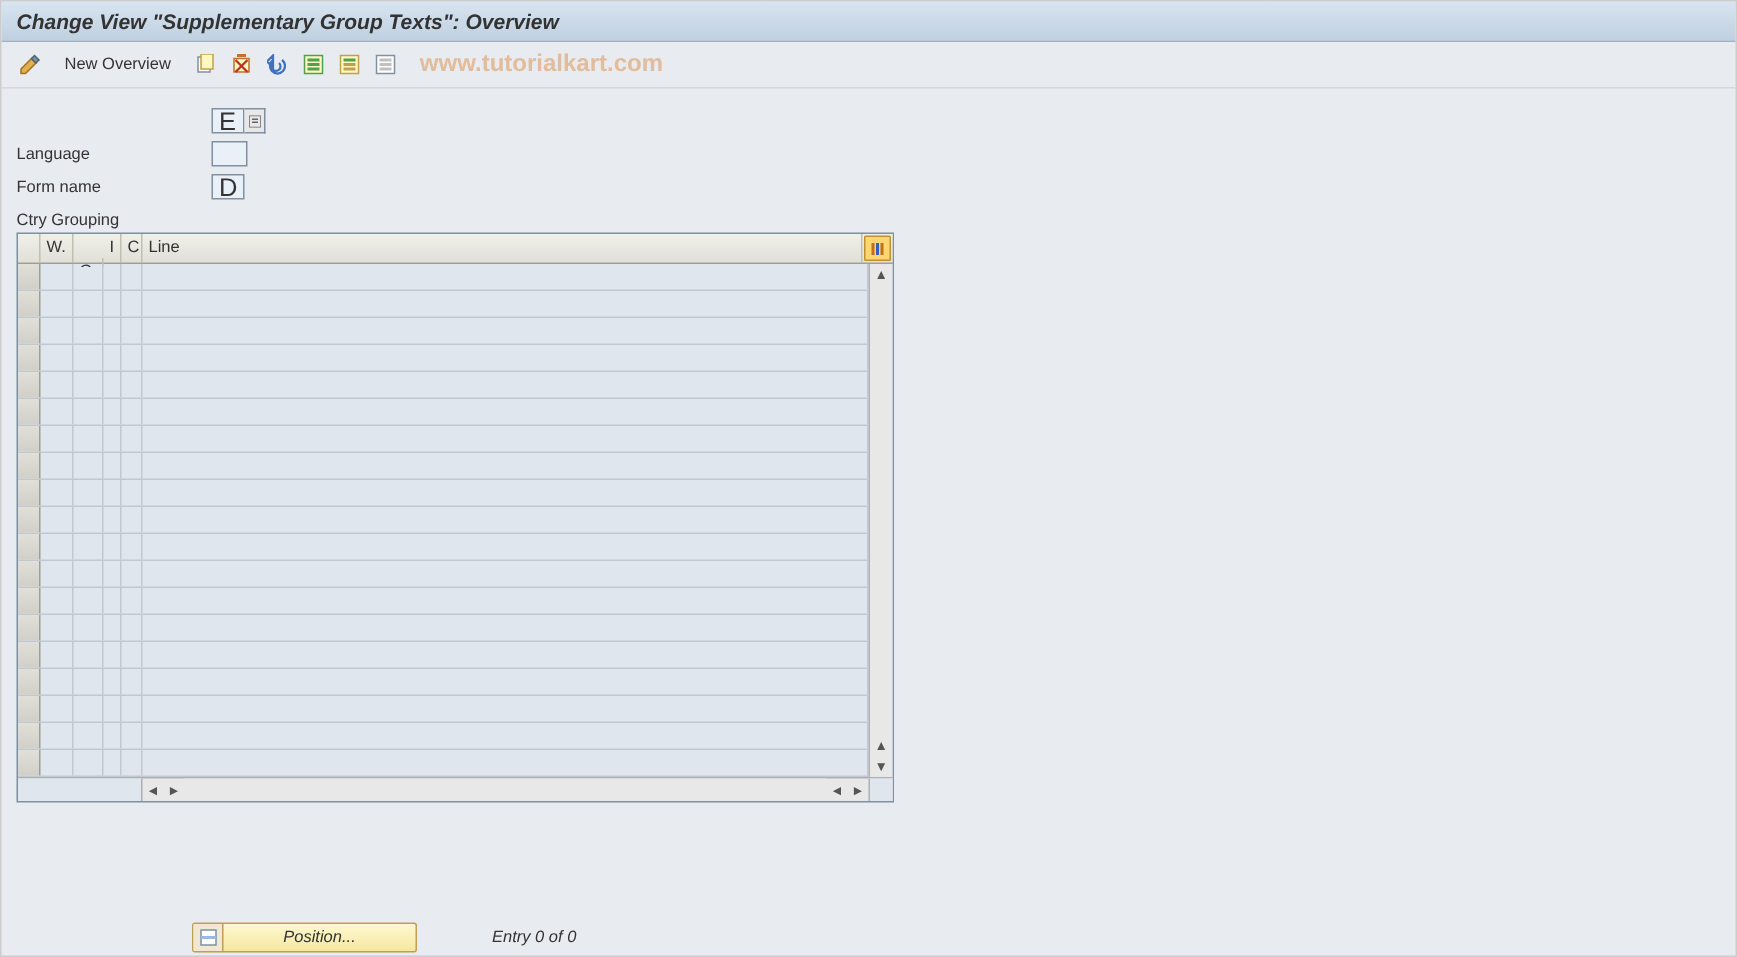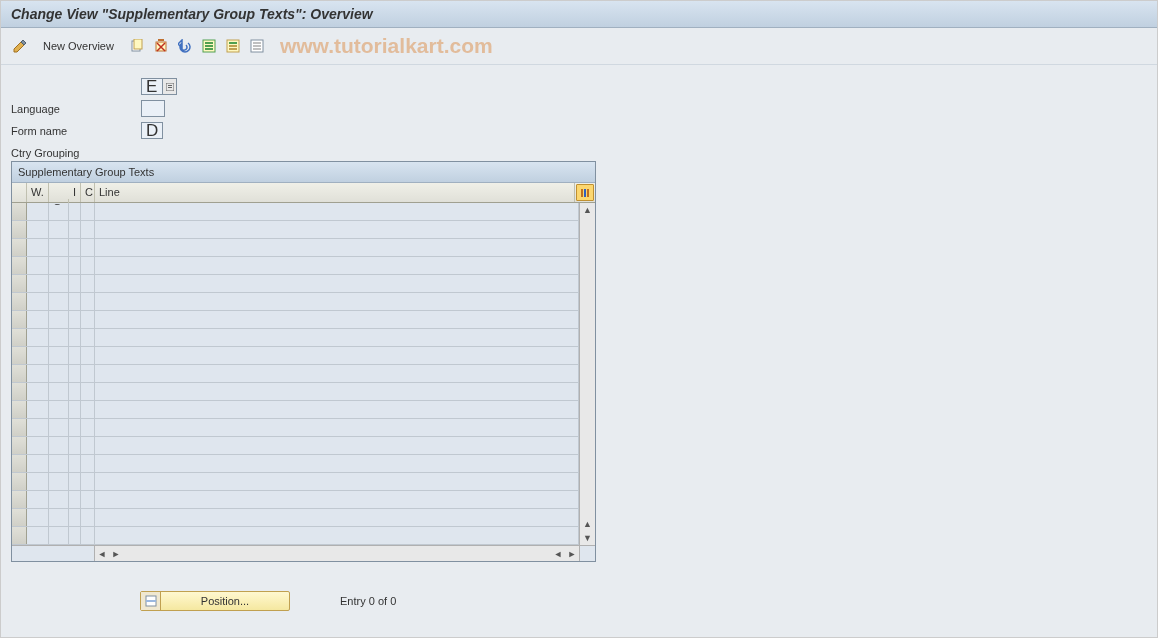--- a/index.html
+++ b/index.html
@@ -41,21 +41,21 @@
     }
     .new-entries-btn {
       padding: 2px 8px;
       cursor: pointer;
       color: #333;
       font-size: 11px;
       border-radius: 2px;
     }
     .watermark {
       color: rgba(220,140,70,0.5);
-      font-size: 21px;
+      font-size: 16px;
       font-weight: bold;
       margin-left: 8px;
     }
     .form-area {
       padding: 12px 10px 18px 10px;
     }
     .form-row {
       display: flex;
       align-items: center;
       margin-bottom: 3px;
@@ -165,26 +165,27 @@
       align-items: center;
       background: #e8e8e8;
       border-top: 1px solid #b0b0b0;
     }
     .hscroll-row .hspacer-left { width: 83px; background:#dfe6ee; border-right:1px solid #b0b0b0; height:100%;}
     .hscroll-row .harrow { width:14px; display:flex;align-items:center;justify-content:center;cursor:pointer;color:#555;font-size:9px;}
     .hscroll-row .htrack { flex:1; height:100%; background:#e8e8e8; }
     .hscroll-row .hspacer-right { width:16px; background:#dfe6ee; border-left:1px solid #b0b0b0; height:100%;}
     .bottom-bar {
       position: absolute;
-      bottom: 26px;
+      bottom: 2px;
       left: 0;
       width: 100%;
-      padding: 0 14px;
-      display: flex;
-      align-items: center;
+      padding: 0 2px;
+      display: flex;
+      align-items: center;
+      font-style: italic;
     }
     .position-btn {
       margin-left: 125px;
       display: flex;
       align-items: center;
       border: 1px solid #c0a050;
       background: linear-gradient(to bottom, #fff8d0, #f5e8a0);
       height: 20px;
       width: 150px;
       cursor: pointer;
@@ -277,21 +278,20 @@
     <span class="form-label">Form name</span>
     <input class="form-input md" value="" style="">
   </div>
   <div class="form-row">
     <span class="form-label">Ctry Grouping</span>
     <input class="form-input sm" value="DZ" style="">
   </div>
 </div>
 
 <div class="table-panel">
-  <div class="table-title">Supplementary Group Texts</div>
   <div class="table-header">
     <div class="th th-sel"></div>
     <div class="th th-w">W.</div>
     <div class="th th-gr">Gr</div>
     <div class="th th-i">I</div>
     <div class="th th-c">C</div>
     <div class="th th-line">Line</div>
     <div class="th-end">
       <svg width="10" height="10" viewBox="0 0 10 10">
           <rect x="1" y="1" width="2" height="8" fill="#c07020"></rect>

